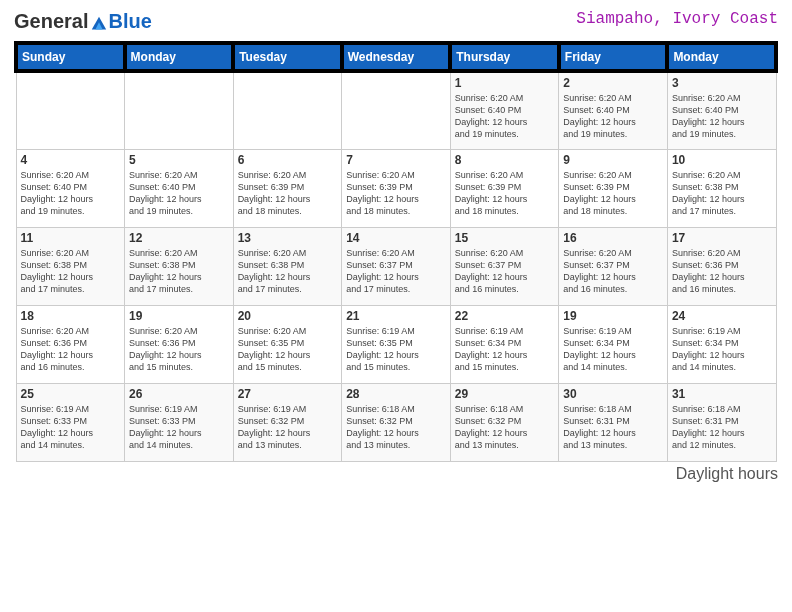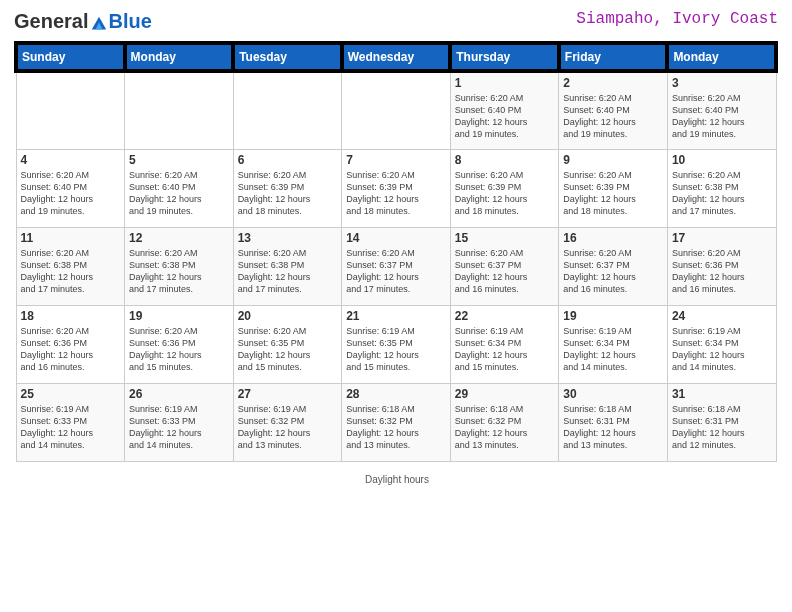--- a/index.html
+++ b/index.html
@@ -89,24 +89,24 @@
     }
     .day-info {
       font-size: 9px;
       color: #444;
       line-height: 1.35;
     }
     .empty-cell {
       background: #fff !important;
     }
     .footer {
-      margin-top: 12px;
-      font-size: 10px;
+      margin-top: 3px;
+      font-size: 16px;
       color: #555;
-      text-align: center;
+      text-align: right;
       padding-left: 2px;
     }
   </style>
 </head>
 <body>
 
 <div class="container">
   <div class="header">
     <div class="logo">
       <div class="logo-text">

